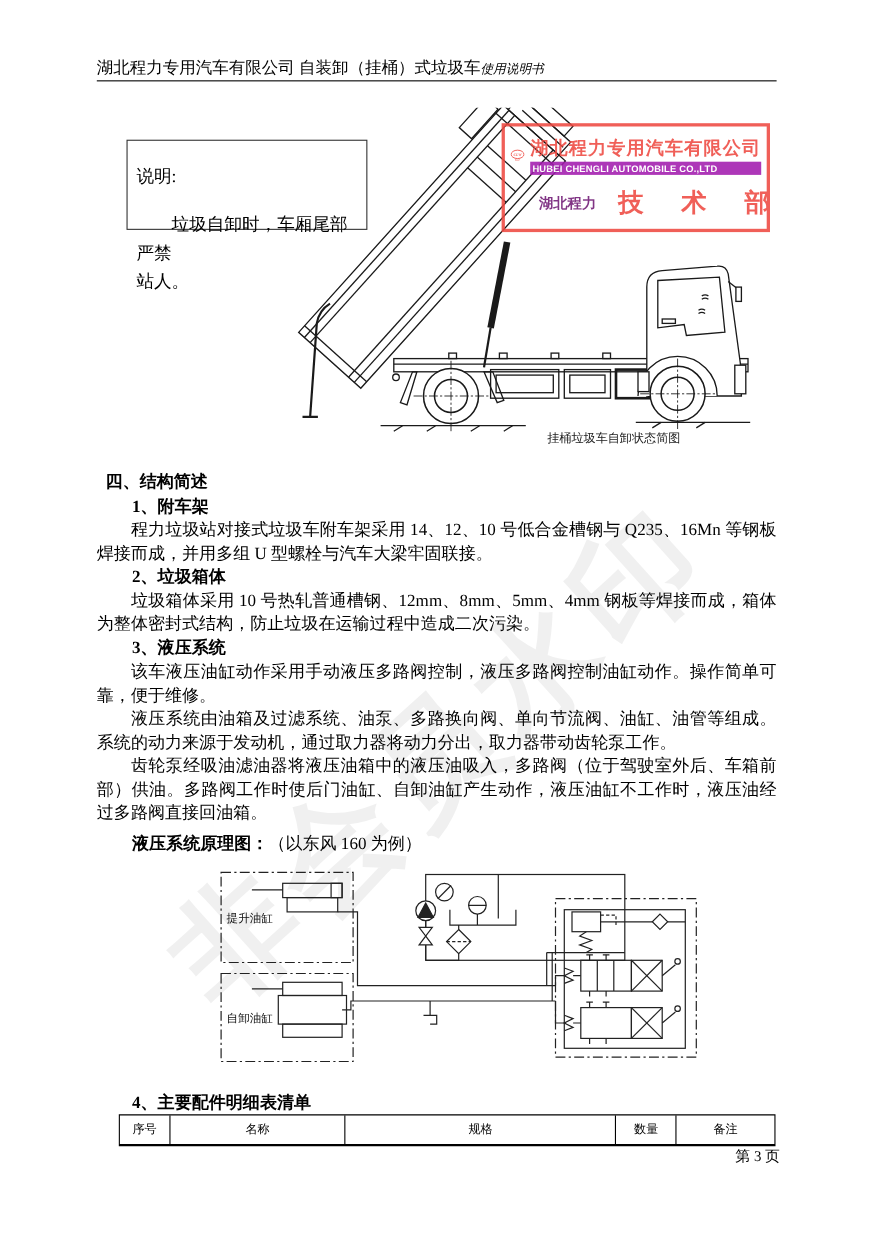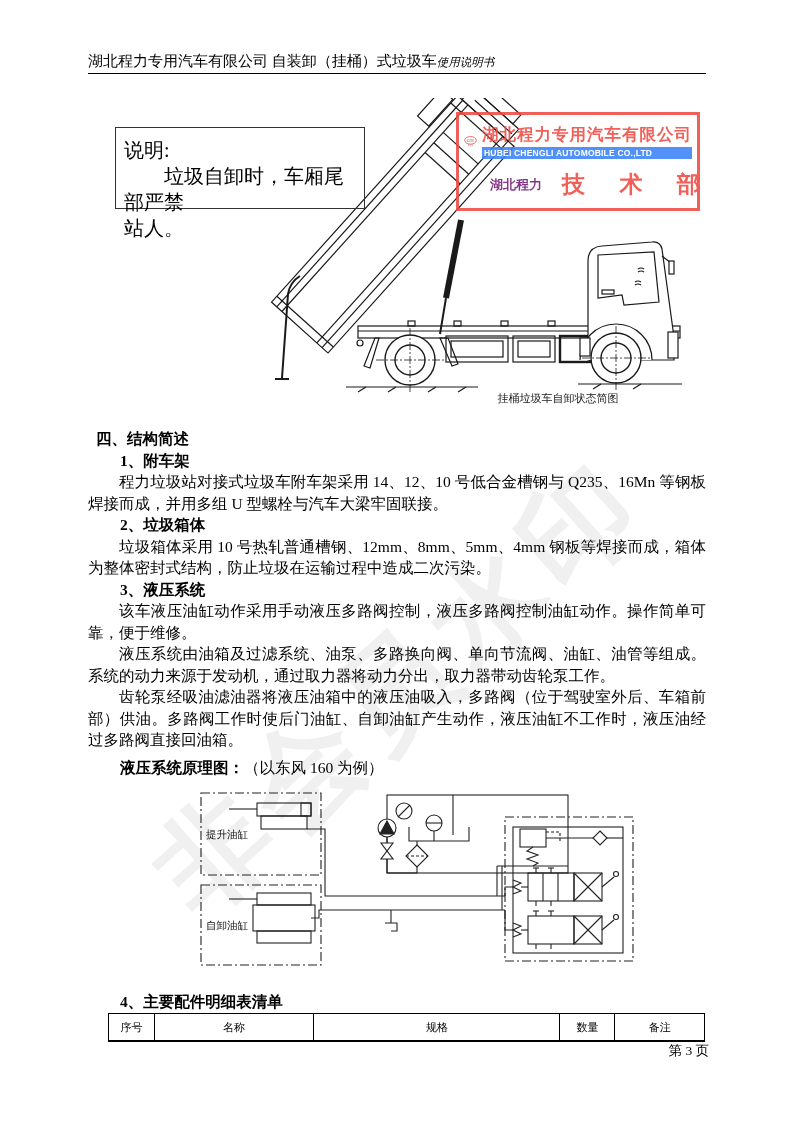--- a/index.html
+++ b/index.html
@@ -5,37 +5,37 @@
   html,body{margin:0;padding:0;background:#888;}
   .page{
     position:relative;width:793px;height:1122px;margin:0 auto;background:#fff;
     font-family:"Liberation Serif","DejaVu Serif",serif;color:#000;overflow:hidden;
   }
   
   .hdr{position:absolute;left:88px;top:52px;width:617px;font-size:15px;white-space:nowrap;}
   .hdr .sub{font-size:11.5px;font-style:italic;}
   .hdr-rule{position:absolute;left:88px;top:73px;width:618px;border-bottom:1.6px solid #000;}
   
-  .notice{position:absolute;left:115px;top:127px;width:250px;height:82px;border:1.4px solid #333;
-          font-size:20px;line-height:26px;padding:9px 8px;box-sizing:border-box;}
-  .notice .ind{text-indent:2em;}
+  .notice{position:absolute;left:115px;top:127px;width:219px;height:82px;border:1.4px solid #333;
+          font-size:16px;line-height:26px;padding:20px 8px;box-sizing:border-box;}
+  .notice .ind{text-indent:2em;margin-top:18px;}
   
   .wm{position:absolute;left:80px;top:612px;width:640px;text-align:center;
       transform:rotate(-42deg);font-size:112px;font-weight:bold;letter-spacing:10px;
       color:rgba(70,70,70,0.08);white-space:nowrap;pointer-events:none;font-family:"Liberation Sans",sans-serif;}
   
   .truckfig{position:absolute;left:258px;top:98px;width:440px;height:300px;}
   .figcap{position:absolute;left:448px;top:391px;width:220px;text-align:center;font-size:11px;color:#222;}
   
   .stamp{position:absolute;left:456px;top:112px;width:244px;height:99px;border:3px solid #ee4a42;
          opacity:.88;box-sizing:border-box;padding:3px 5px;font-family:"Liberation Sans",sans-serif;}
   .stamp-top{display:flex;align-items:center;gap:5px;}
   .stamp-nm{display:flex;flex-direction:column;}
   .stamp-name{color:#ee4a42;font-weight:bold;font-size:16.5px;white-space:nowrap;letter-spacing:1px;}
-  .stamp-en{background:#3b82f6;color:#fff;font-size:8.5px;font-weight:bold;letter-spacing:.2px;
+  .stamp-en{background:#a21caf;color:#fff;font-size:8.5px;font-weight:bold;letter-spacing:.2px;
             padding:1px 2px;white-space:nowrap;margin-top:1px;}
   .stamp-bot{display:flex;align-items:center;margin-top:5px;}
   .stamp-dsm{color:#701a75;font-size:13px;font-weight:bold;margin-left:26px;white-space:nowrap;}
   .stamp-dbg{color:#ee4a42;font-size:23px;font-weight:bold;letter-spacing:14px;margin-left:20px;white-space:nowrap;}
   
   .bodytext{position:absolute;left:88px;top:428px;width:618px;font-size:15.5px;line-height:21.5px;
             text-align:justify;}
   .h1{font-weight:bold;padding-left:8px;}
   .h2{font-weight:bold;padding-left:32px;}
   .para{text-indent:2em;}

